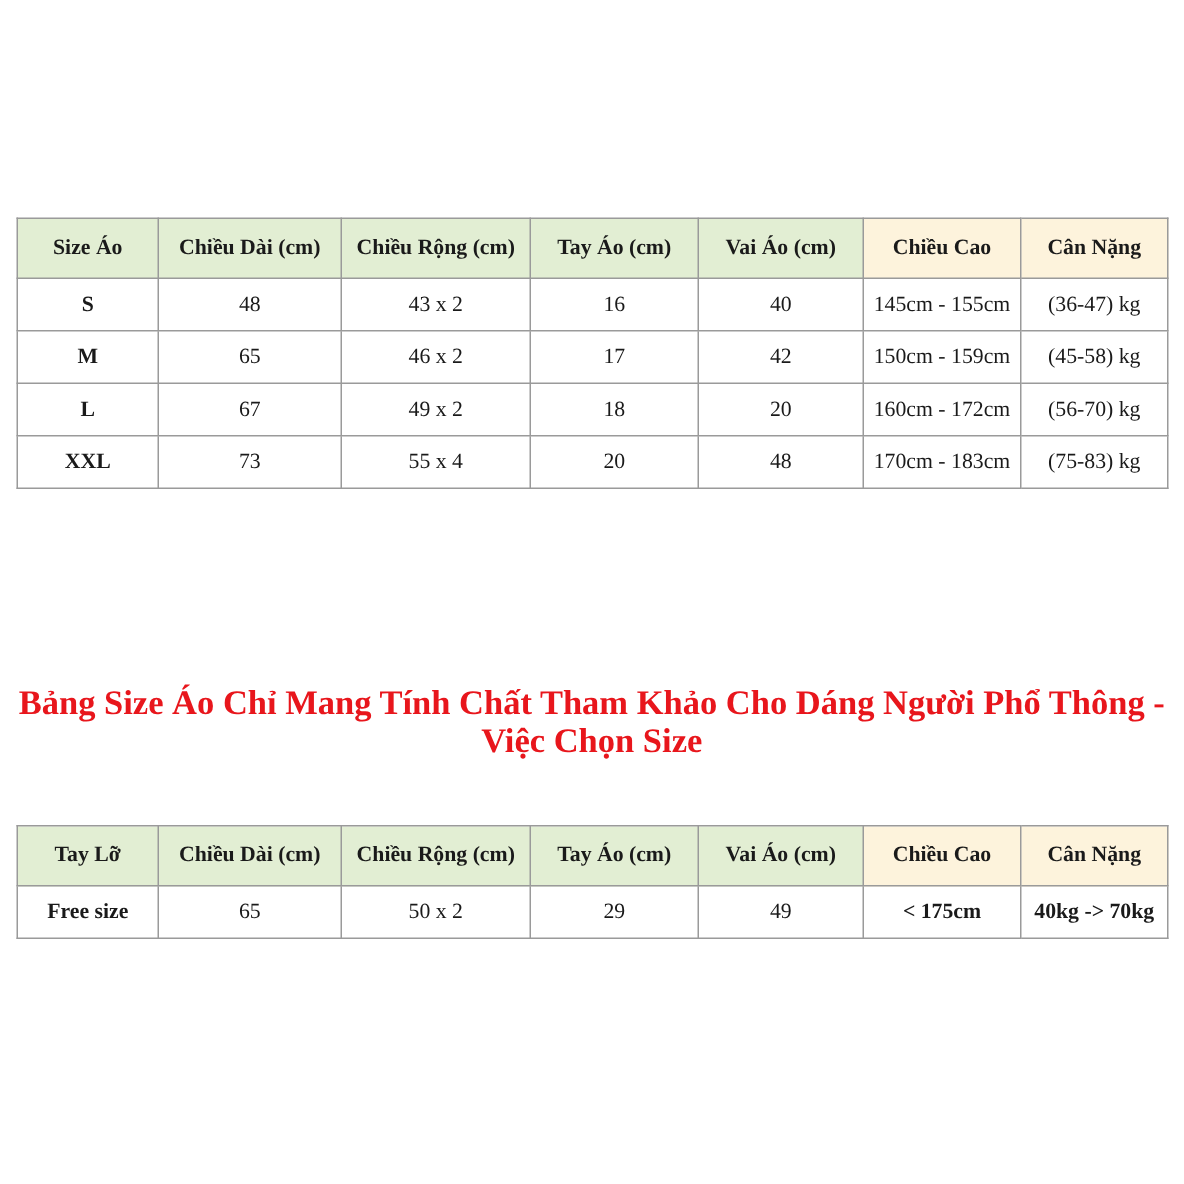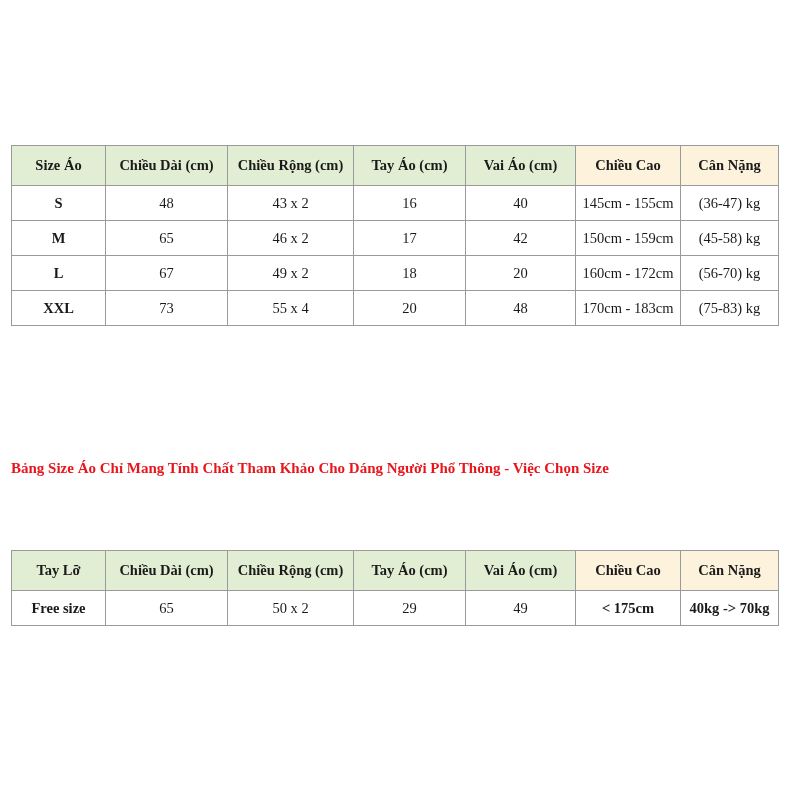--- a/index.html
+++ b/index.html
@@ -63,23 +63,24 @@
   td.num-cell {
     font-weight: normal;
   }
   tbody tr.row-alt td { background: #ffffff; }
 
   .note {
     position: absolute;
     left: 11px;
     top: 456px;
     width: 767px;
+    text-align: center;
     color: #e8161c;
     font-weight: bold;
-    font-size: 15px;
+    font-size: 23px;
     line-height: 25px;
     font-family: "Liberation Serif", serif;
   }
   .note .line { display: block; }
 </style>
 </head>
 <body>
 
 <div class="page">
 

